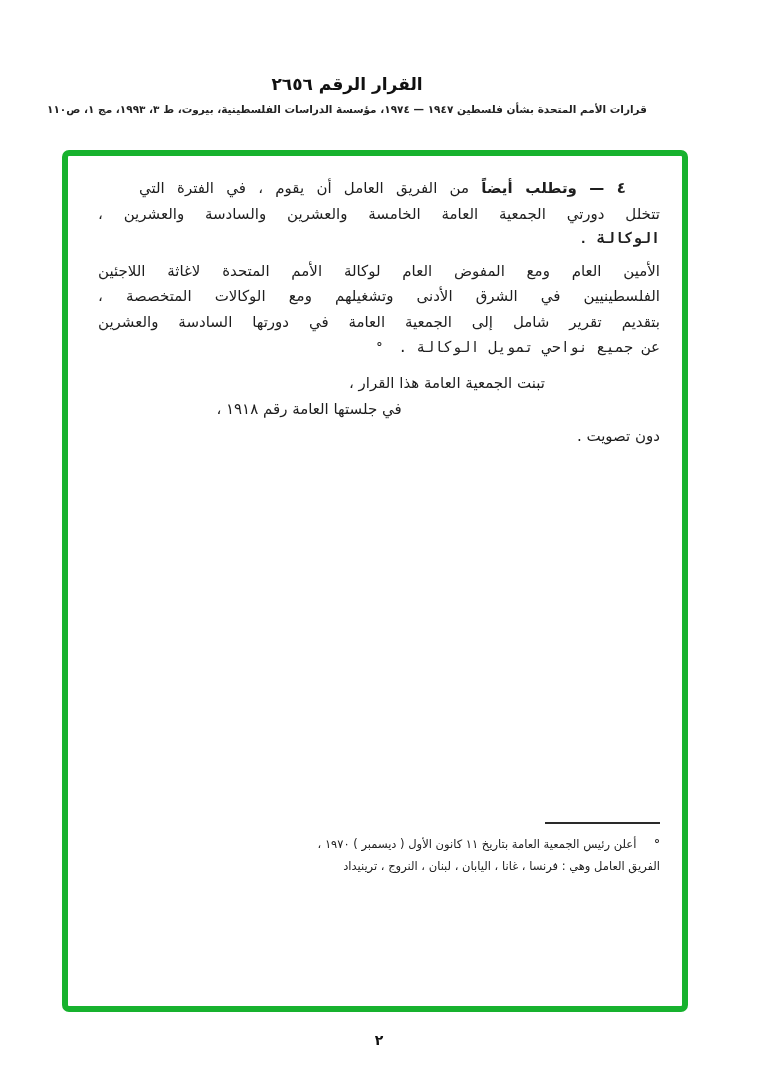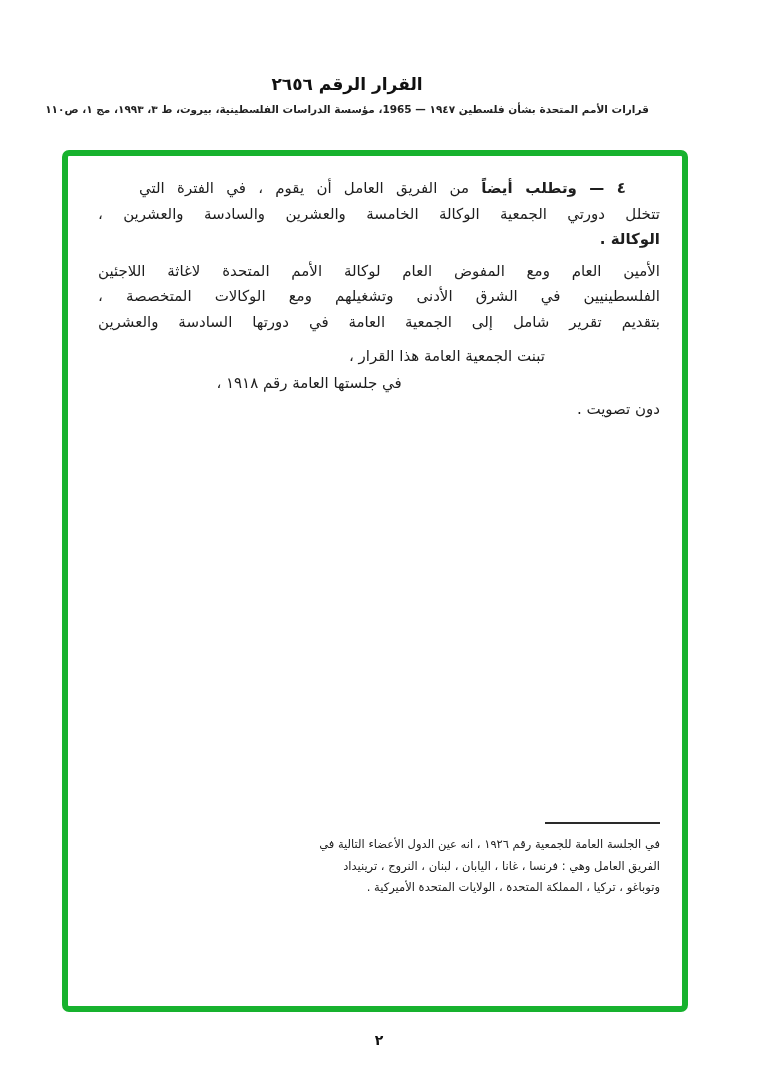--- a/index.html
+++ b/index.html
@@ -32,21 +32,21 @@
     box-sizing:border-box;
   }
   .box-inner{
     direction:rtl;
     padding:20px 22px 0 30px;
     font-size:15px;
     line-height:25.5px;
     color:#1e1e1e;
   }
   .jline{text-align:justify;text-align-last:justify;}
-  .startline{text-align:right;}
+  .startline{text-align:right;font-family:Liberation Mono, monospace;}
   .indent{text-indent:34px;margin-left:41px;}
   .bold{font-weight:bold;}
   .heavy{font-weight:bold;}
   .para{margin:0 0 6px 0;}
   .fn-ref{
     font-size:13px;font-weight:bold;
     margin-right:6px;
     vertical-align:1px;
   }
   
@@ -84,53 +84,59 @@
     font-size:14px;font-weight:bold;color:#111;
   }
 </style>
 </head>
 <body>
 
 <div class="page">
 
   <div class="header">
     <h1 class="title" dir="rtl">القرار الرقم ٢٦٥٦</h1>
-    <div class="source">قرارات الأمم المتحدة بشأن فلسطين ١٩٤٧ — 1965، مؤسسة الدراسات الفلسطينية، بيروت، ط ٣، ١٩٩٣، مج ١، ص١١٠</div>
+    <div class="source">قرارات الأمم المتحدة بشأن فلسطين ١٩٤٧ — ١٩٧٤، مؤسسة الدراسات الفلسطينية، بيروت، ط ٣، ١٩٩٣، مج ١، ص١١٠</div>
   </div>
 
   <div class="content-box" style="border-color: rgb(23, 178, 46);">
     <div class="box-inner">
 
       <div class="para">
         <div class="jline indent">
           <span class="bold">٤ —</span>
           <span class="bold">وتطلب أيضاً</span>
           <span>من الفريق العامل أن يقوم ، في الفترة التي</span>
         </div>
-        <div class="jline">تتخلل دورتي الجمعية الوكالة الخامسة والعشرين والسادسة والعشرين ،</div>
+        <div class="jline">تتخلل دورتي الجمعية العامة الخامسة والعشرين والسادسة والعشرين ،</div>
         <div class="startline heavy">الوكالة .</div>
       </div>
 
       <div class="para">
         <div class="jline">الأمين العام ومع المفوض العام لوكالة الأمم المتحدة لاغاثة اللاجئين</div>
         <div class="jline">الفلسطينيين في الشرق الأدنى وتشغيلهم ومع الوكالات المتخصصة ،</div>
         <div class="jline">بتقديم تقرير شامل إلى الجمعية العامة في دورتها السادسة والعشرين</div>
+        <div class="startline">
+          <span>عن جميع نواحي تمويل الوكالة .</span>
+          <span class="fn-ref">°</span>
+        </div>
       </div>
 
       <div class="adoption">
         <div class="adopt-line adopt-1">تبنت الجمعية العامة هذا القرار ،</div>
         <div class="adopt-line adopt-2">في جلستها العامة رقم ١٩١٨ ،</div>
         <div class="adopt-line adopt-3">دون تصويت .</div>
       </div>
 
     </div>
 
     <div class="footnote">
       <div class="fn-rule"></div>
-      <div class="fn-line">في الجلسة العامة للجمعية رقم ١٩٢٦ ، انه عين الدول الأعضاء التالية في</div>
+      <div class="fn-line">
+        <span class="fn-marker">°</span>
+        <span>أعلن رئيس الجمعية العامة بتاريخ ١١ كانون الأول ( ديسمبر ) ١٩٧٠ ،</span>
+      </div>
       <div class="fn-line">الفريق العامل وهي : فرنسا ، غانا ، اليابان ، لبنان ، النروج ، ترينيداد</div>
-      <div class="fn-line">وتوباغو ، تركيا ، المملكة المتحدة ، الولايات المتحدة الأميركية .</div>
     </div>
   </div>
 
   <div class="page-number">٢</div>
 
 </div>
 
 </body></html>

